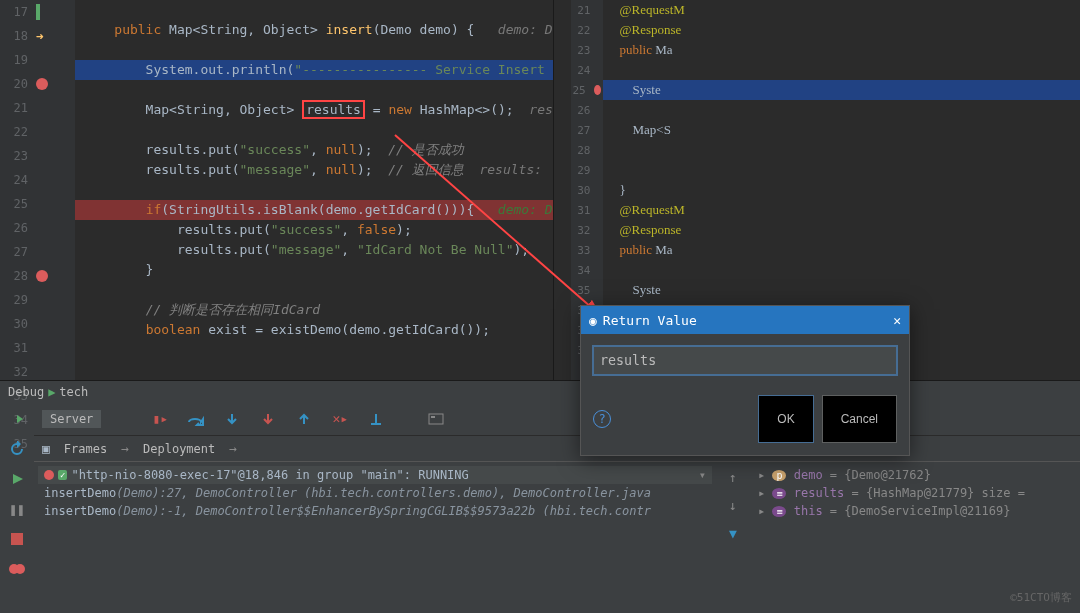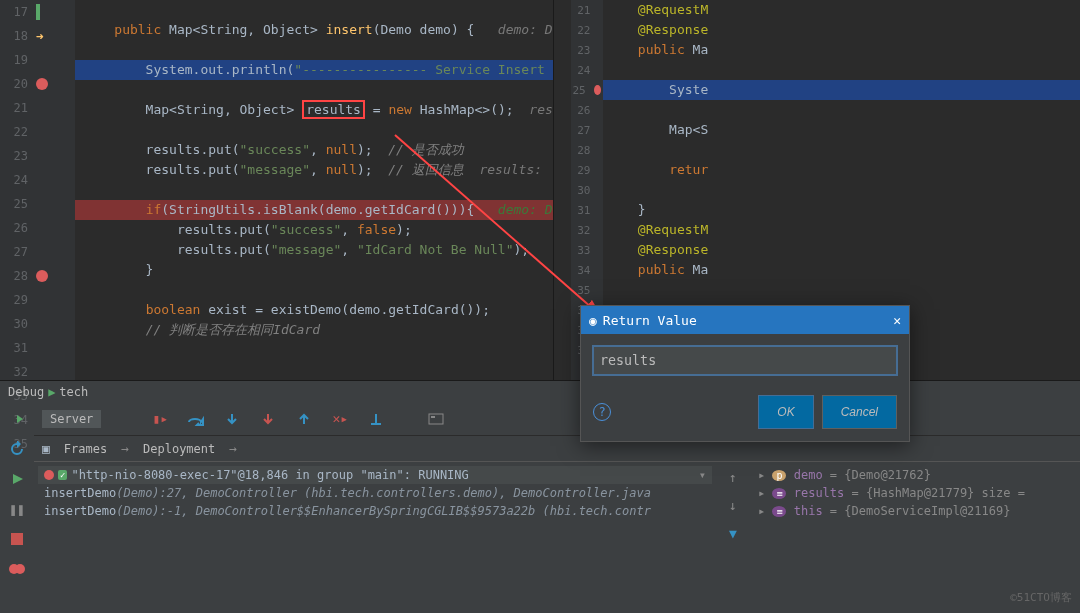--- a/index.html
+++ b/index.html
@@ -6,21 +6,21 @@
 body { background:#2b2b2b; font-family:'Consolas','Monaco',monospace; font-size:13px; color:#a9b7c6; width:1080px; height:613px; overflow:hidden; position:relative; }
 .editor-area { display:flex; height:380px; }
 .gutter { background:#313335; width:75px; flex-shrink:0; }
 .gutter-row { height:20px; display:flex; align-items:center; padding:12px 4px; }
 .lineno { color:#606366; width:24px; text-align:right; margin-right:8px; font-size:12px; }
 .code-main { flex:1; background:#2b2b2b; overflow:hidden; position:relative; }
 .code-line { height:20px; line-height:20px; white-space:pre; padding-left:8px; }
 .side-gutter { width:18px; background:#2b2b2b; border-left:1px solid #1a1a1a; }
 .side-gutter2 { width:32px; background:#313335; }
 .side-code { flex:1; background:#2b2b2b; overflow:hidden; }
-.side-row { height:20px; line-height:20px; white-space:pre; padding-left:4px; }
+.side-row { height:20px; line-height:20px; white-space:pre; padding-left:4px;font-family:Liberation Serif, serif; }
 .kw { color:#cc7832; }
 .str { color:#6a8759; }
 .ann { color:#bbb529; }
 .comment { color:#808080; font-style:italic; }
 .hint { color:#787878; font-style:italic; }
 .method { color:#ffc66d; }
 .hl-blue { background:#214283; }
 .hl-red { background:#803333; }
 .redbox { border:2px solid #f44; padding:0 2px; }
 .debug-bar { background:#3c3f41; border-top:1px solid #1a1a1a; height:22px; display:flex; align-items:center; padding:0 8px; font-size:12px; color:#bbb; }
@@ -38,21 +38,21 @@
 .vars-panel { width:330px; padding:4px; font-size:12px; }
 .var-row { padding:2px 4px; white-space:nowrap; }
 .frames-toolbar { width:34px; display:flex; flex-direction:column; align-items:center; padding-top:4px; gap:6px; }
 .dialog { position:absolute; top:305px; left:580px; width:330px; background:#3c3f41; border:1px solid #555; box-shadow:0 4px 20px rgba(0,0,0,0.5); z-index:10; }
 .dialog-title { background:#2675bf; color:#fff; height:28px; display:flex; align-items:center; padding:0 8px; font-size:13px; }
 .dialog-close { margin-left:auto; cursor:pointer; }
 .dialog-body { padding:12px; }
 .dialog-input { width:100%; background:#45494a; border:1px solid #4a708b; color:#bbb; padding:6px; font-family:inherit; outline:none; }
 .dialog-focus { border:1px solid #466d94; box-shadow:0 0 0 1px #466d94; }
 .dialog-buttons { display:flex; justify-content:flex-end; gap:8px; padding:8px 12px 12px; align-items:center; }
-.dlg-btn { background:#0369a1; border:1px solid #5e6060; color:#bbb; padding:9px 18px; cursor:pointer; font-size:12px;font-style:italic; }
+.dlg-btn { background:#000000; border:1px solid #5e6060; color:#bbb; padding:16px 18px; cursor:pointer; font-size:12px; }
 .dlg-btn.primary { border:1px solid #466d94; }
 .help-icon { margin-right:auto; color:#4a90d9; border:1px solid #4a90d9; border-radius:50%; width:18px; height:18px; display:flex; align-items:center; justify-content:center; font-size:12px; }
 .arrow { position:absolute; pointer-events:none; z-index:9; }
 .watermark { position:absolute; bottom:8px; right:8px; color:#666; font-size:11px; }
 .breakpoint { width:12px; height:12px; border-radius:50%; background:#db5c5c; display:inline-block; }
 .green-play { color:#59a869; }
 svg { display:block; }
 </style>
 </head>
 <body>
@@ -130,22 +130,22 @@
       <div class="code-line ">        Map&lt;String, Object&gt; <span class="redbox">results</span> = <span class="kw">new</span> HashMap&lt;&gt;();  <span class="hint">results:  size = 2</span></div>
       <div class="code-line "></div>
       <div class="code-line ">        results.put(<span class="str">"success"</span>, <span class="kw">null</span>);  <span class="comment">// 是否成功</span></div>
       <div class="code-line ">        results.put(<span class="str">"message"</span>, <span class="kw">null</span>);  <span class="comment">// 返回信息</span>  <span class="hint">results:  size = 2</span></div>
       <div class="code-line "></div>
       <div class="code-line hl-red">        <span class="kw">if</span>(StringUtils.isBlank(demo.getIdCard())){   <span class="hint" style="color:#3a7a3a">demo: Demo@21762</span></div>
       <div class="code-line ">            results.put(<span class="str">"success"</span>, <span class="kw">false</span>);</div>
       <div class="code-line ">            results.put(<span class="str">"message"</span>, <span class="str">"IdCard Not Be Null"</span>);</div>
       <div class="code-line ">        }</div>
       <div class="code-line "></div>
+      <div class="code-line ">        <span class="comment">// 判断是否存在相同IdCard</span></div>
       <div class="code-line ">        <span class="kw">boolean</span> exist = existDemo(demo.getIdCard());</div>
-      <div class="code-line ">        <span class="comment">// 判断是否存在相同IdCard</span></div>
     </div>
   <div class="side-gutter"></div>
   <div class="side-gutter2" id="sidegutter">
       <div class="gutter-row" style="padding: 0px 2px;">
         <span class="lineno" style="width:18px;font-size:11px">21</span>
       </div>
       <div class="gutter-row" style="padding: 0px 2px;">
         <span class="lineno" style="width:18px;font-size:11px">22</span>
       </div>
       <div class="gutter-row" style="padding: 0px 2px;">
@@ -200,21 +200,20 @@
     </div>
   <div class="side-code" style="width:180px" id="sidecode">
       <div class="side-row ">    <span class="ann">@RequestM</span></div>
       <div class="side-row ">    <span class="ann">@Response</span></div>
       <div class="side-row ">    <span class="kw">public</span> Ma</div>
       <div class="side-row "></div>
       <div class="side-row hl-blue">        Syste</div>
       <div class="side-row "></div>
       <div class="side-row ">        Map&lt;S</div>
       <div class="side-row "></div>
-      <div class="side-row ">        <span class="kw">retur</span></div>
       <div class="side-row "></div>
       <div class="side-row ">    }</div>
       <div class="side-row ">    <span class="ann">@RequestM</span></div>
       <div class="side-row ">    <span class="ann">@Response</span></div>
       <div class="side-row ">    <span class="kw">public</span> Ma</div>
       <div class="side-row "></div>
       <div class="side-row ">        Syste</div>
       <div class="side-row "></div>
       <div class="side-row ">        Demo </div>
     </div>

